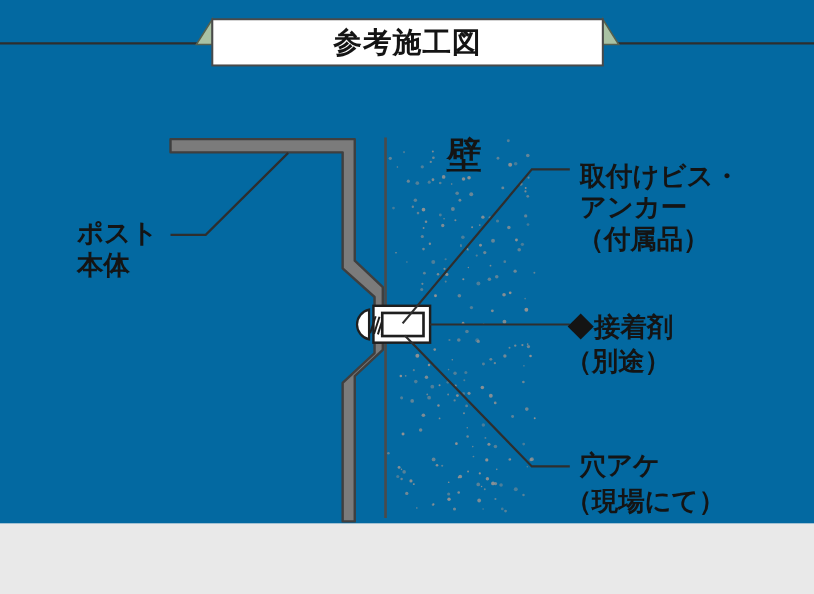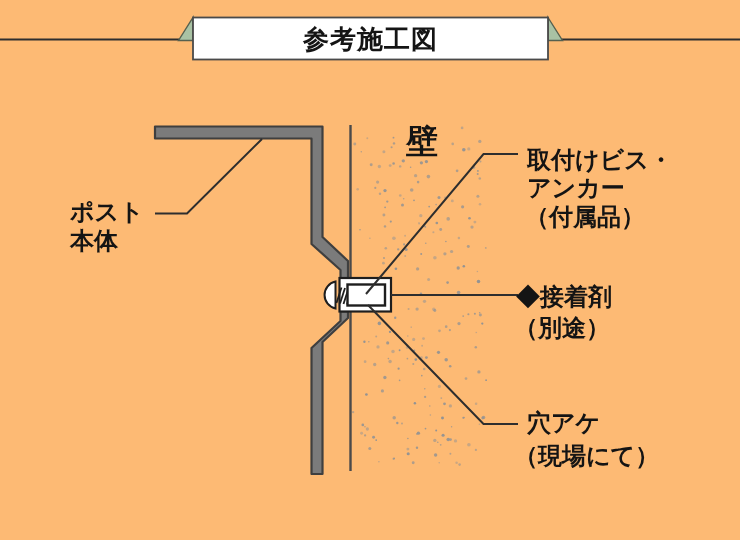--- a/index.html
+++ b/index.html
@@ -1,19 +1,19 @@
 <!DOCTYPE html>
 <html><head>
 <meta charset="utf-8">
 <style>
   html,body{margin:0;padding:0;background:#e9e9e9;}
   .stage{
     position:relative;
-    width:740px;height:540px;
-    background:#fdba74;
+    width:740px;height:476px;
+    background:#0369a1;
     font-family:"Liberation Sans", sans-serif;
     overflow:hidden;
   }
   svg{display:block;}
   text{
     font-family:"Liberation Sans", sans-serif;
     font-weight:600;
     fill:#141414;
   }
   .lbl{font-size:24px;}

